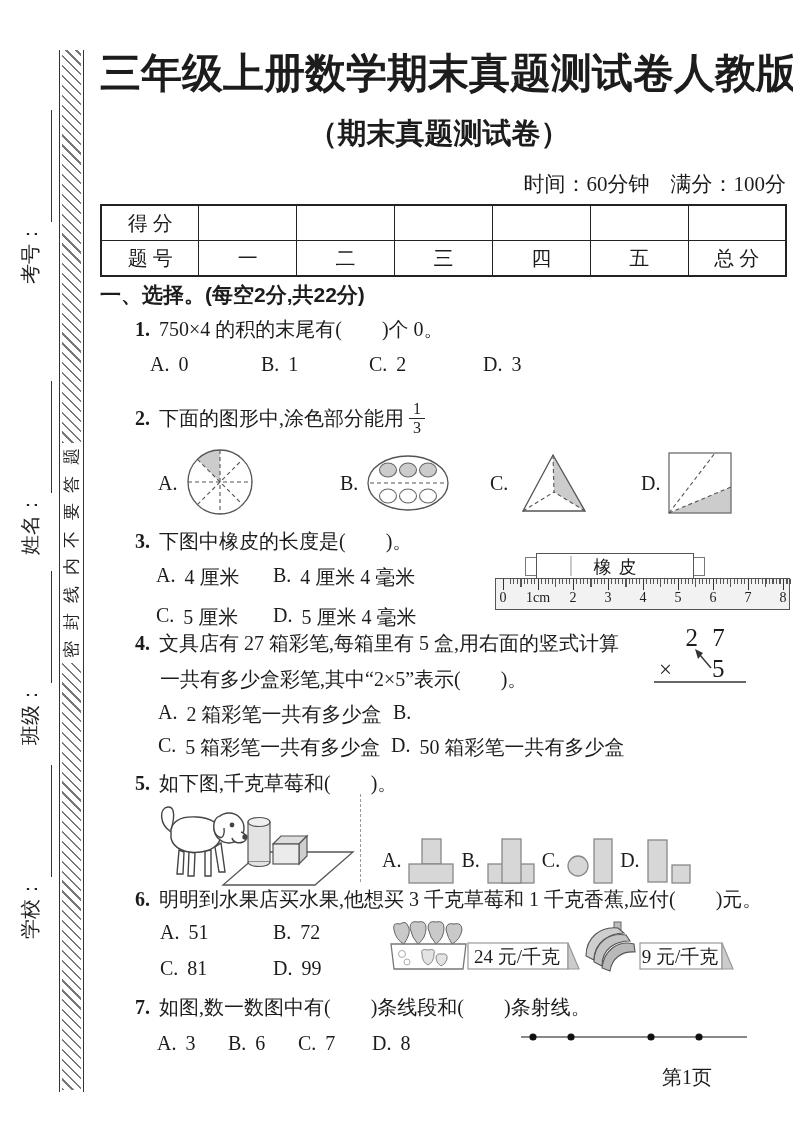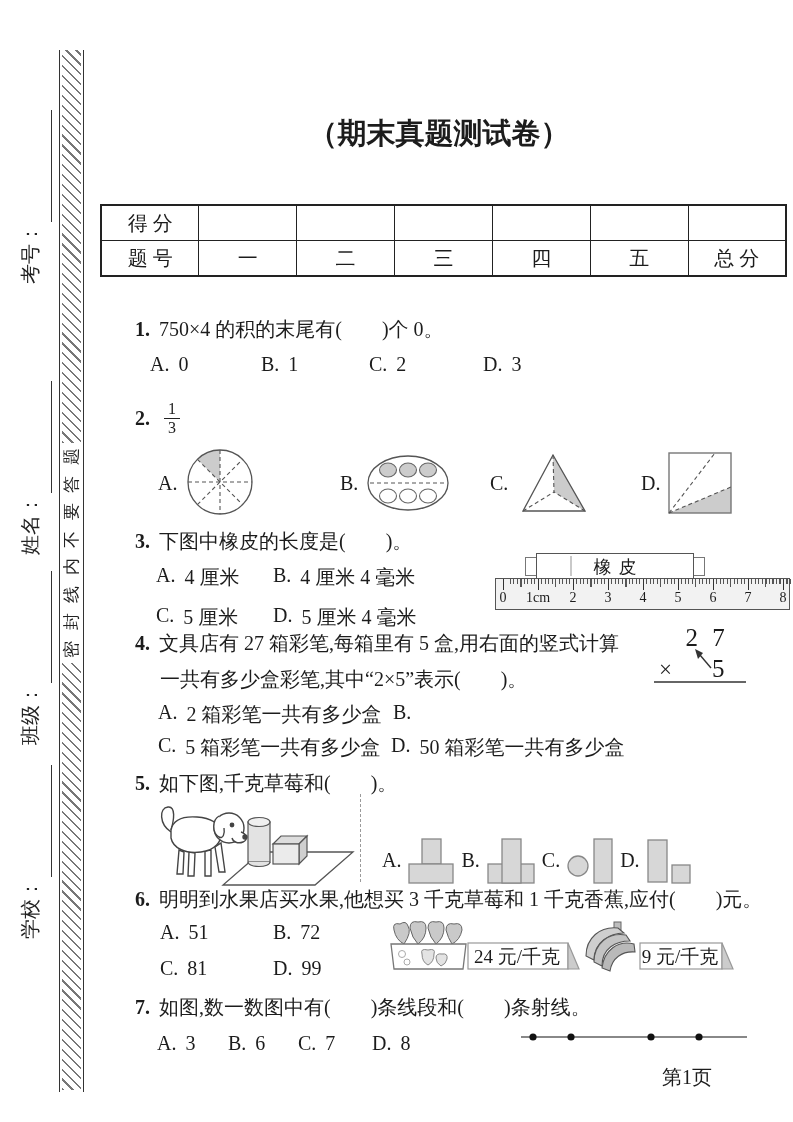--- a/index.html
+++ b/index.html
@@ -92,21 +92,23 @@
   </div>
   <div class="side-item" style="top:641px">
     <span>班级：</span>
       <span class="side-blank"></span>
   </div>
   <div class="side-item" style="top:835px">
     <span>学校：</span>
       <span class="side-blank"></span>
   </div>
 
+  <div class="title" style="top:46px">三年级上册数学期末真题测试卷人教版</div>
   <div class="subtitle" style="top:114px">（期末真题测试卷）</div>
+  <div class="meta" style="top:170px">时间：60分钟　满分：100分</div>
 
   <table class="score">
     <tbody>
         <tr>
       <td class="wide-ls">得分</td>
       <td></td>
       <td></td>
       <td></td>
       <td></td>
       <td></td>
@@ -117,20 +119,21 @@
       <td style="width:100px">一</td>
       <td style="width:100px">二</td>
       <td style="width:100px">三</td>
       <td style="width:100px">四</td>
       <td style="width:100px">五</td>
       <td style="width:95px" class="wide-ls">总分</td>
     </tr>
   </tbody>
     </table>
 
+  <div class="section-title" style="top:281px">一、选择。(每空2分,共22分)</div>
 
   <div class="q q-ind" style="top:316px">
     <span class="qno">1.</span><span>750×4 的积的末尾有(　　)个 0。</span>
   </div>
   <div class="optrow" style="top:353px">
     <span class="opt" style="left:50px">
         <span>A.</span>
         <span>0</span>
       </span>
     <span class="opt" style="left:161px">
@@ -142,20 +145,21 @@
         <span>2</span>
       </span>
     <span class="opt" style="left:383px">
         <span>D.</span>
         <span>3</span>
       </span>
   </div>
 
   <div class="q q-ind" style="top:392px;height:52px;display:flex;align-items:center">
     <span class="qno">2.</span>
+    <span>下面的图形中,涂色部分能用</span>
     <span class="frac">
       <span class="num">1</span>
       <span class="den">3</span>
     </span>
   </div>
 
   <div class="figgroup" style="left:158px;top:448px">
     <span class="olabel">A.</span>
     <svg width="72" height="68" viewBox="0 0 72 68">
       <path d="M36,33 L36,1 A32,32 0 0 0 13,10 Z" fill="#cccccc"></path>

